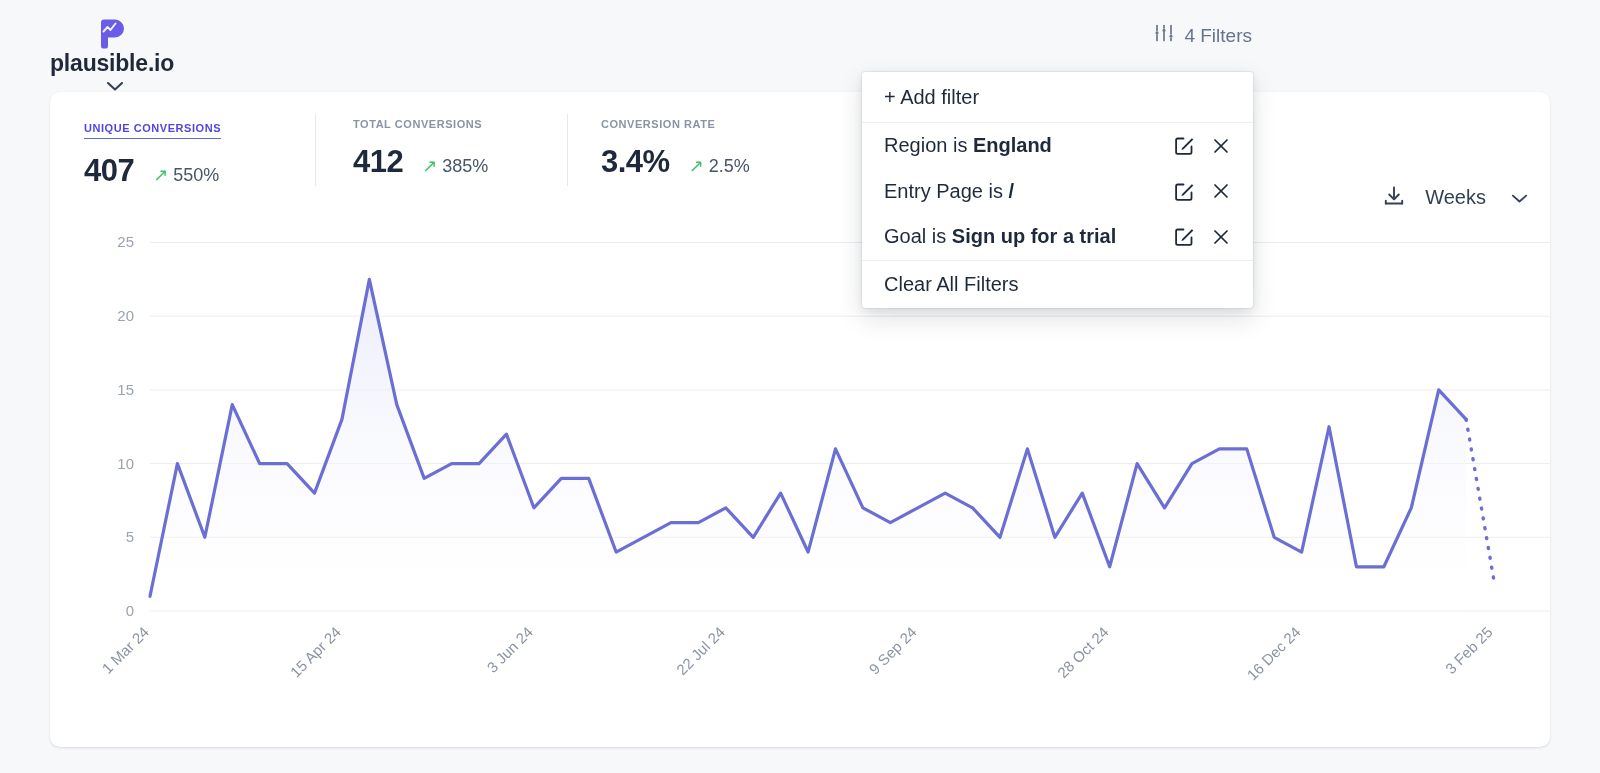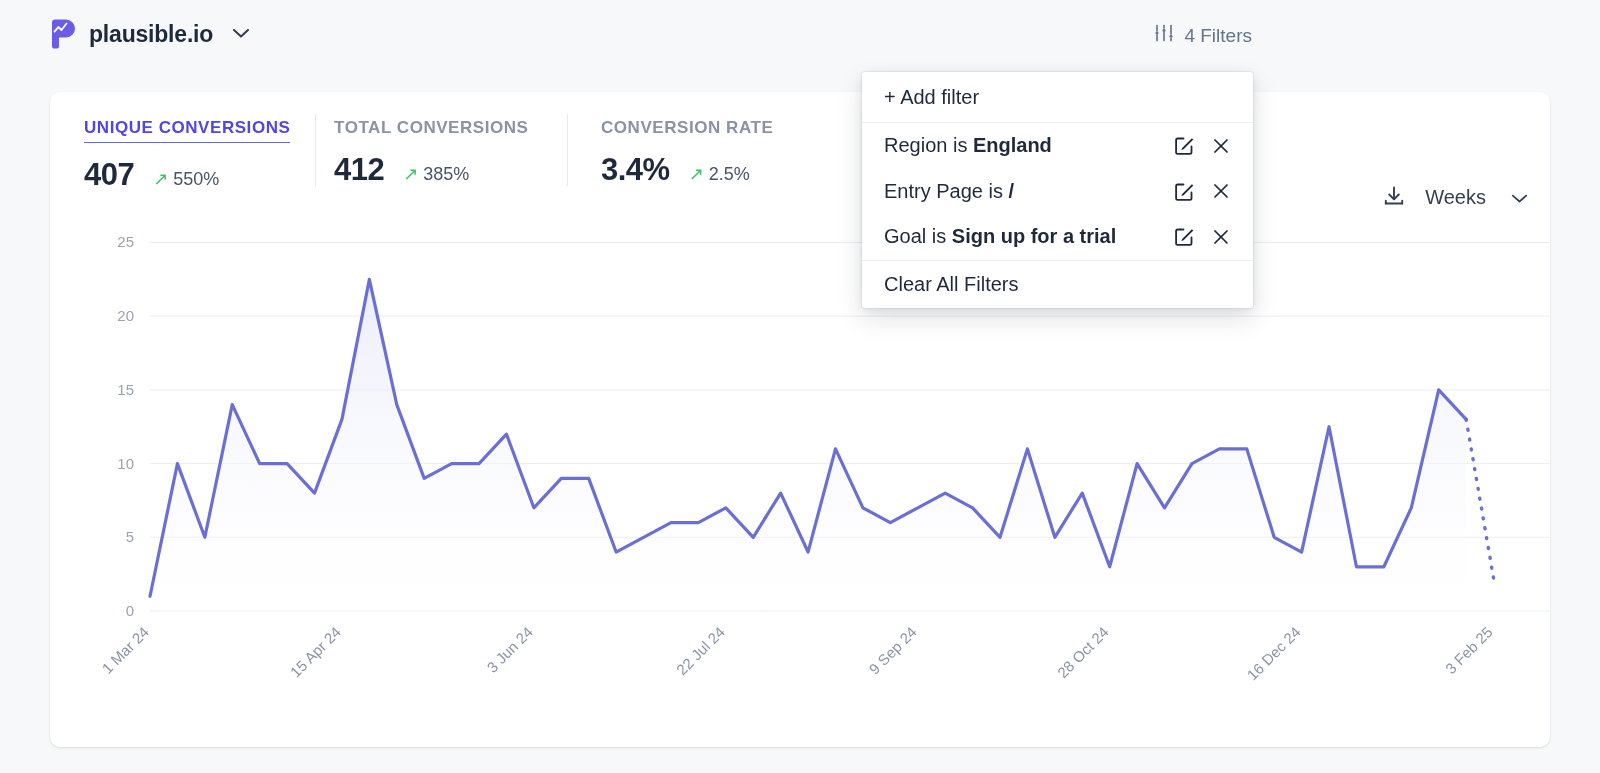--- a/index.html
+++ b/index.html
@@ -12,21 +12,21 @@
   }
   .page { position: relative; width: 1600px; height: 773px; }
 
   
   .topbar {
     position: absolute; left: 0; top: 0; width: 1600px; height: 78px;
     display: flex; align-items: center;
   }
   .site-block {
     position: absolute; left: 50px; top: 19px;
-    display: flex; align-items: center; gap: 13px;
+    display: flex; align-items: center; gap: 1px; flex-direction: column;
   }
   .logo-mark {
     width: 26px; height: 30px; position: relative; display: block;
   }
   .site-name {
     font-size: 23px; font-weight: 700; color: #1e293b; letter-spacing: -0.2px;
   }
   .site-chev { margin-left: 6px; opacity: .9; }
 
   .filters-btn {
@@ -50,27 +50,27 @@
   .card {
     position: absolute; left: 50px; top: 92px;
     width: 1500px; height: 655px;
     background: #ffffff; border-radius: 10px;
     box-shadow: 0 1px 3px rgba(16,24,40,.08), 0 1px 2px rgba(16,24,40,.05);
   }
 
   .metrics { position: absolute; left: 0; top: 0; display: flex; height: 112px; }
   .metric { position: relative; padding: 26px 0 0 0; }
   .m0 { width: 265px; padding-left: 34px; }
-  .m1 { width: 252px; padding-left: 19px; }
+  .m1 { width: 252px; padding-left: 38px; }
   .m2 { width: 260px; padding-left: 34px; }
   .metric .divider {
     position: absolute; left: 0; top: 22px; width: 1px; height: 72px; background: #e6e8ee;
   }
   .m-label {
-    font-size: 17px; font-weight: 700; letter-spacing: .55px;
+    font-size: 11px; font-weight: 700; letter-spacing: .55px;
     color: #8a93a5; text-transform: uppercase; white-space: nowrap;
   }
   .m-label.active {
     color: #4f46e5; border-bottom: 1.5px solid #6366f1; padding-bottom: 4px;
     display: inline-block;
   }
   .m-row { display: flex; align-items: baseline; gap: 19px; margin-top: 14px; }
   .m-value { font-size: 31px; font-weight: 700; color: #1e293b; letter-spacing: -.5px; }
   .m-delta { display: flex; align-items: center; gap: 5px; font-size: 18px; color: #475569; }
   .arrow-up { color: #3ec16b; font-size: 18px; line-height: 1; }

